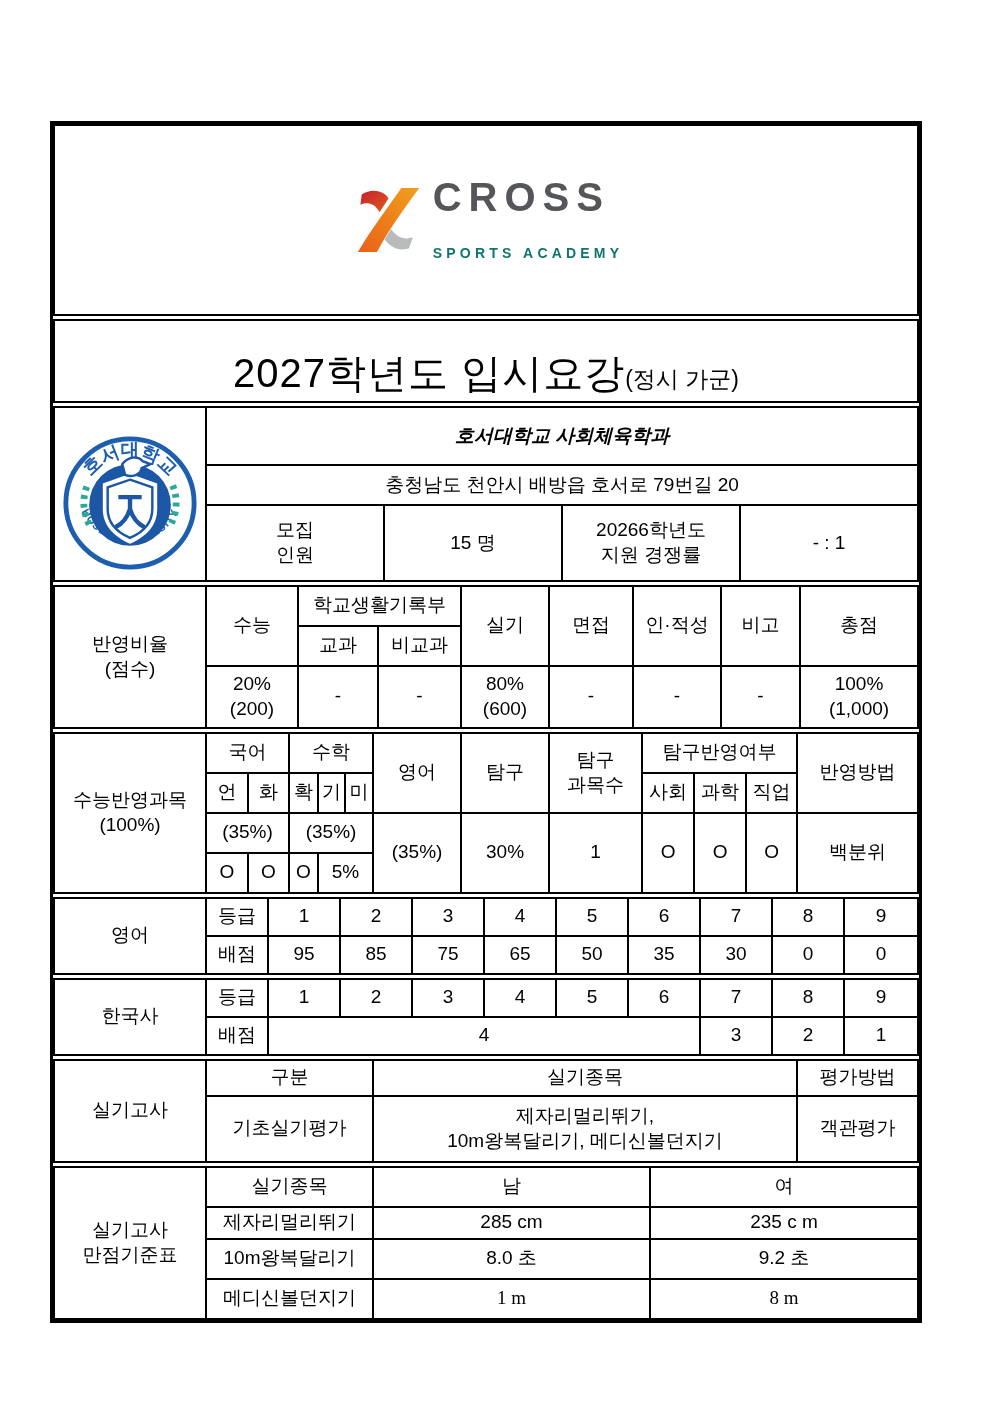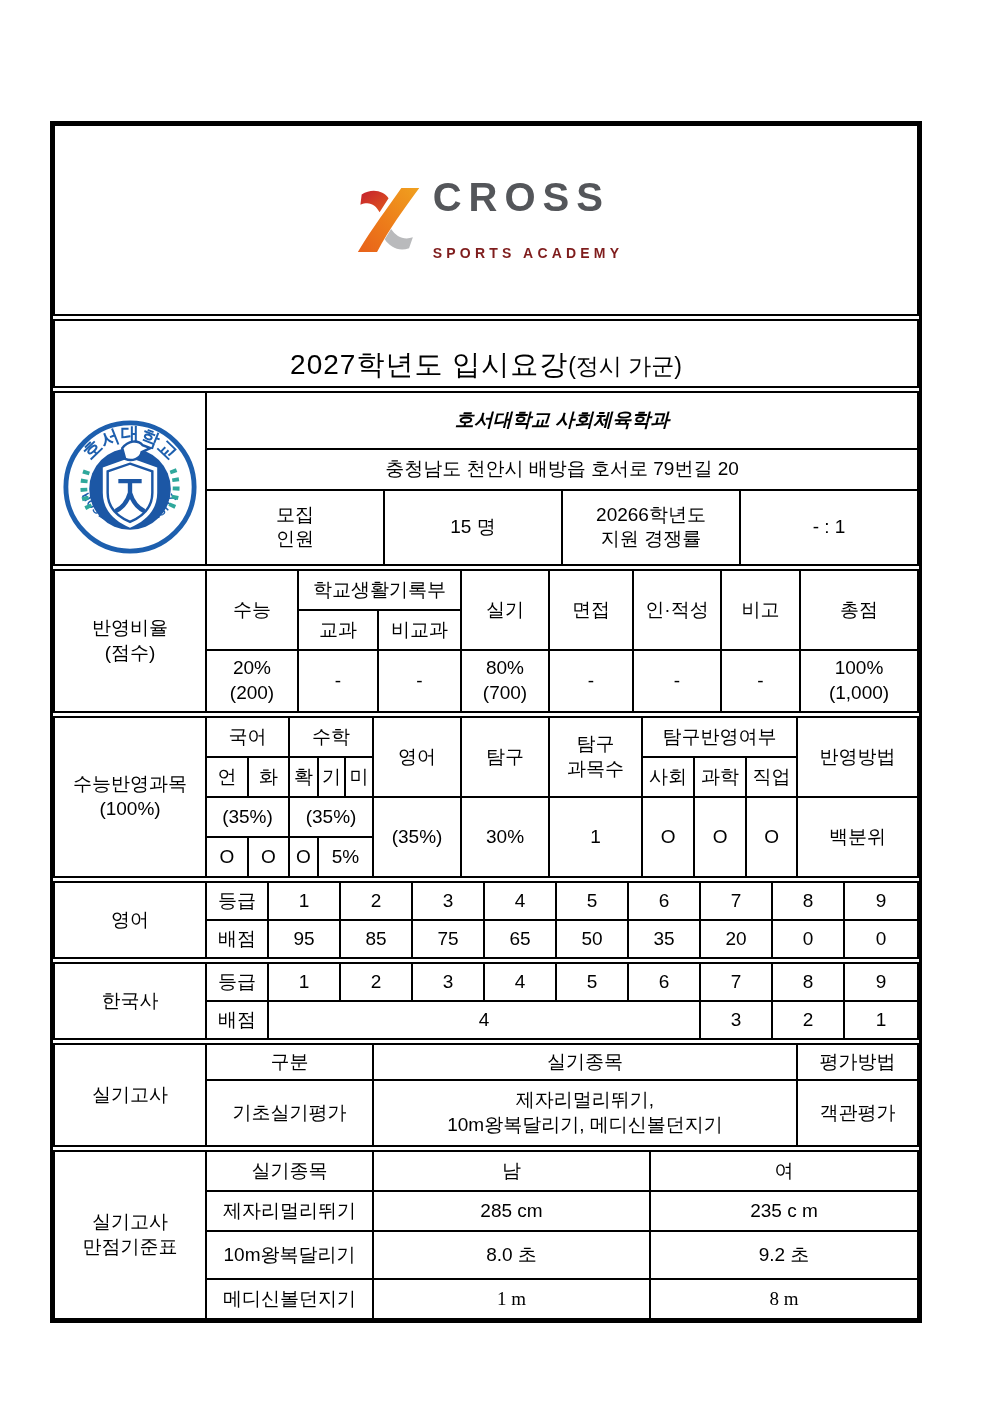--- a/index.html
+++ b/index.html
@@ -9,23 +9,23 @@
   table.sec{width:100%;border-collapse:collapse;table-layout:fixed;}
   table.sec + table.sec{margin-top:3px;}
   table.sec td{border:2px solid #000;text-align:center;vertical-align:middle;
                font-size:19px;line-height:1.3;white-space:pre-line;padding:2px;overflow:hidden;}
   td.lbl{font-size:20px;}
   
   td.brand-cell{border:2px solid #000;}
   .brand{display:flex;align-items:center;justify-content:center;gap:10px;}
   .brand-text{text-align:left;}
   .brand-name{font-size:40px;font-weight:bold;letter-spacing:7px;color:#54565a;line-height:1;}
-  .brand-sub{font-size:14px;font-weight:bold;letter-spacing:4.2px;color:#7f1d1d;margin-top:2px;}
+  .brand-sub{font-size:14px;font-weight:bold;letter-spacing:4.2px;color:#0f766e;margin-top:2px;}
   
-  .doc-title{font-size:28px;letter-spacing:1px;}
+  .doc-title{font-size:40px;letter-spacing:1px;}
   .doc-sub{font-size:23px;}
   
   td.dept{font-weight:bold;font-size:22px;font-style:italic;}
   td.addr{font-size:20px;}
   td.info-cell{font-size:20px;}
   td.logo-cell{padding:4px;}
 </style>
 </head>
 <body>
 
@@ -146,21 +146,21 @@
       <tr style="height:40px;">
         <td>교과</td>
         <td>비교과</td>
       </tr>
       <tr style="height:62px;">
         <td>20%
 (200)</td>
         <td>-</td>
         <td>-</td>
         <td>80%
-(700)</td>
+(600)</td>
         <td>-</td>
         <td>-</td>
         <td>-</td>
         <td>100%
 (1,000)</td>
       </tr>
     </tbody>
       </table>
 
     <table class="sec">
@@ -252,21 +252,21 @@
         <td>9</td>
       </tr>
       <tr style="height:38px;">
         <td>배점</td>
         <td>95</td>
         <td>85</td>
         <td>75</td>
         <td>65</td>
         <td>50</td>
         <td>35</td>
-        <td>20</td>
+        <td>30</td>
         <td>0</td>
         <td>0</td>
       </tr>
     </tbody>
       </table>
 
     <table class="sec">
       <colgroup>
           <col style="width:152px">
           <col style="width:62px">
@@ -335,26 +335,26 @@
           <col style="width:268px">
         </colgroup>
       <tbody>
           <tr style="height:40px;">
         <td rowspan="4" class="lbl">실기고사
 만점기준표</td>
         <td>실기종목</td>
         <td>남</td>
         <td>여</td>
       </tr>
-      <tr style="height:40px;">
+      <tr style="height:32px;">
         <td>제자리멀리뛰기</td>
         <td>285 cm</td>
         <td>235 c m</td>
       </tr>
-      <tr style="height:48px;">
+      <tr style="height:40px;">
         <td>10m왕복달리기</td>
         <td>8.0 초</td>
         <td>9.2 초</td>
       </tr>
       <tr style="height:40px;font-family:Liberation Serif, serif;">
         <td>메디신볼던지기</td>
         <td>1 m</td>
         <td>8 m</td>
       </tr>
     </tbody>

